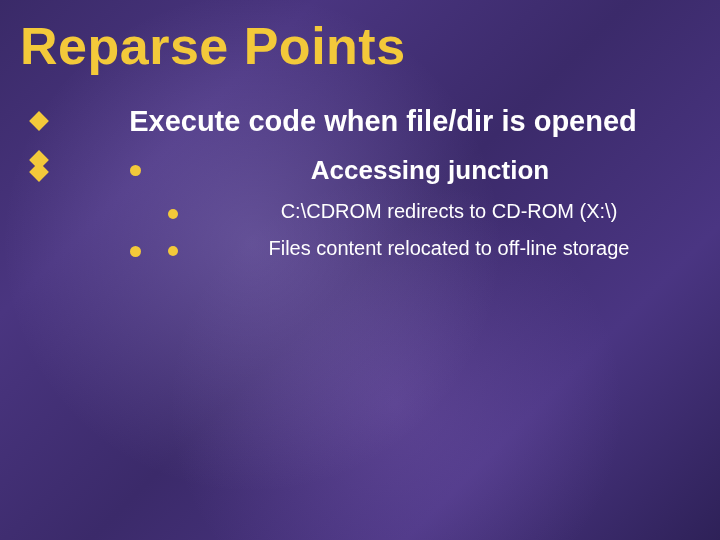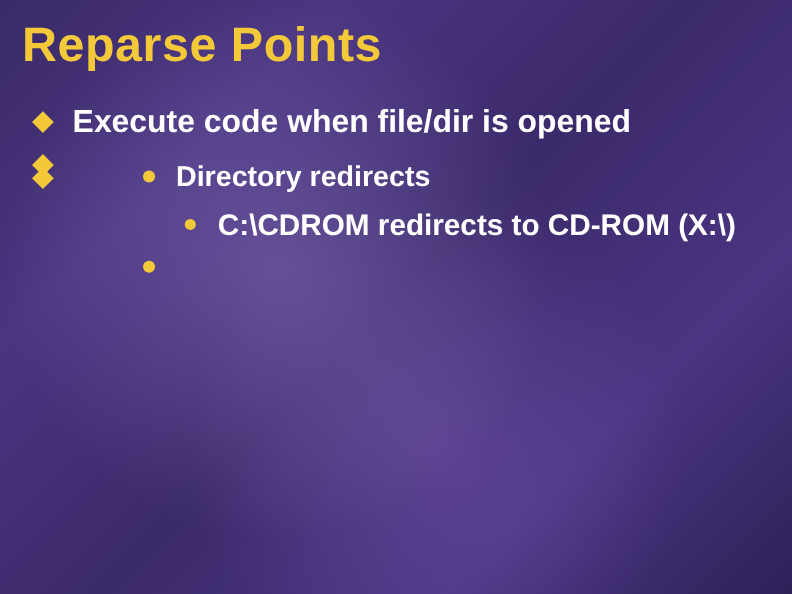--- a/index.html
+++ b/index.html
@@ -17,37 +17,38 @@
     background:
       radial-gradient(circle at 35% 45%, rgba(200,180,255,0.25) 0%, rgba(120,80,180,0.0) 45%),
       radial-gradient(circle at 55% 75%, rgba(160,120,220,0.25) 0%, rgba(80,50,140,0.0) 40%),
       linear-gradient(135deg, #3a2a68 0%, #4a3580 25%, #3b2a6a 50%, #4a3582 75%, #2e2158 100%);
     box-sizing: border-box;
     padding: 10px 20px 20px 20px;
     color: #ffffff;
   }
   .title {
     color: #f3c93a;
-    font-size: 44px;
+    font-size: 52px;
     font-weight: bold;
     margin: 6px 0 28px 0;
     letter-spacing: 0.5px;
   }
   ul.main {
     list-style: none;
     padding: 0;
     margin: 0 0 0 8px;
   }
   ul.main > li {
     position: relative;
     padding-left: 38px;
     font-size: 29px;
     font-weight: bold;
     line-height: 1.20;
     margin-bottom: 4px;
+    text-align: center;
   }
   ul.main > li .diamond {
     position: absolute;
     left: 4px;
     top: 10px;
     width: 14px;
     height: 14px;
     background: #f3c93a;
     transform: rotate(45deg);
   }
@@ -74,22 +75,22 @@
     border-radius: 50%;
   }
   ul.sub2 {
     list-style: none;
     padding: 0;
     margin: 4px 0 6px 4px;
   }
   ul.sub2 > li {
     position: relative;
     padding-left: 34px;
-    font-size: 27px;
-    font-weight: bold;
+    font-size: 20px;
+    font-weight: normal;
     line-height: 1.20;
     margin-bottom: 4px;
     margin-top: 13px;
   }
   ul.sub2 > li .dot2 {
     position: absolute;
     left: 4px;
     top: 10px;
     width: 10px;
     height: 10px;
@@ -111,30 +112,34 @@
     </li>
     <li>
       <span class="diamond"></span>
     </li>
     <li>
       <span class="diamond"></span>
 
       <ul class="sub1">
         <li>
           <span class="dot"></span>
-          <span>Directory redirects</span>
+          <span>Accessing junction</span>
           <ul class="sub2">
             <li>
               <span class="dot2"></span>
               <span>C:\CDROM redirects to CD-ROM (X:\)</span>
             </li>
           </ul>
         </li>
         <li>
           <span class="dot"></span>
           <ul class="sub2">
+            <li>
+              <span class="dot2"></span>
+              <span>Files content relocated to off‑line storage</span>
+            </li>
           </ul>
         </li>
       </ul>
     </li>
   </ul>
 
 </div>
 
 </body></html>

